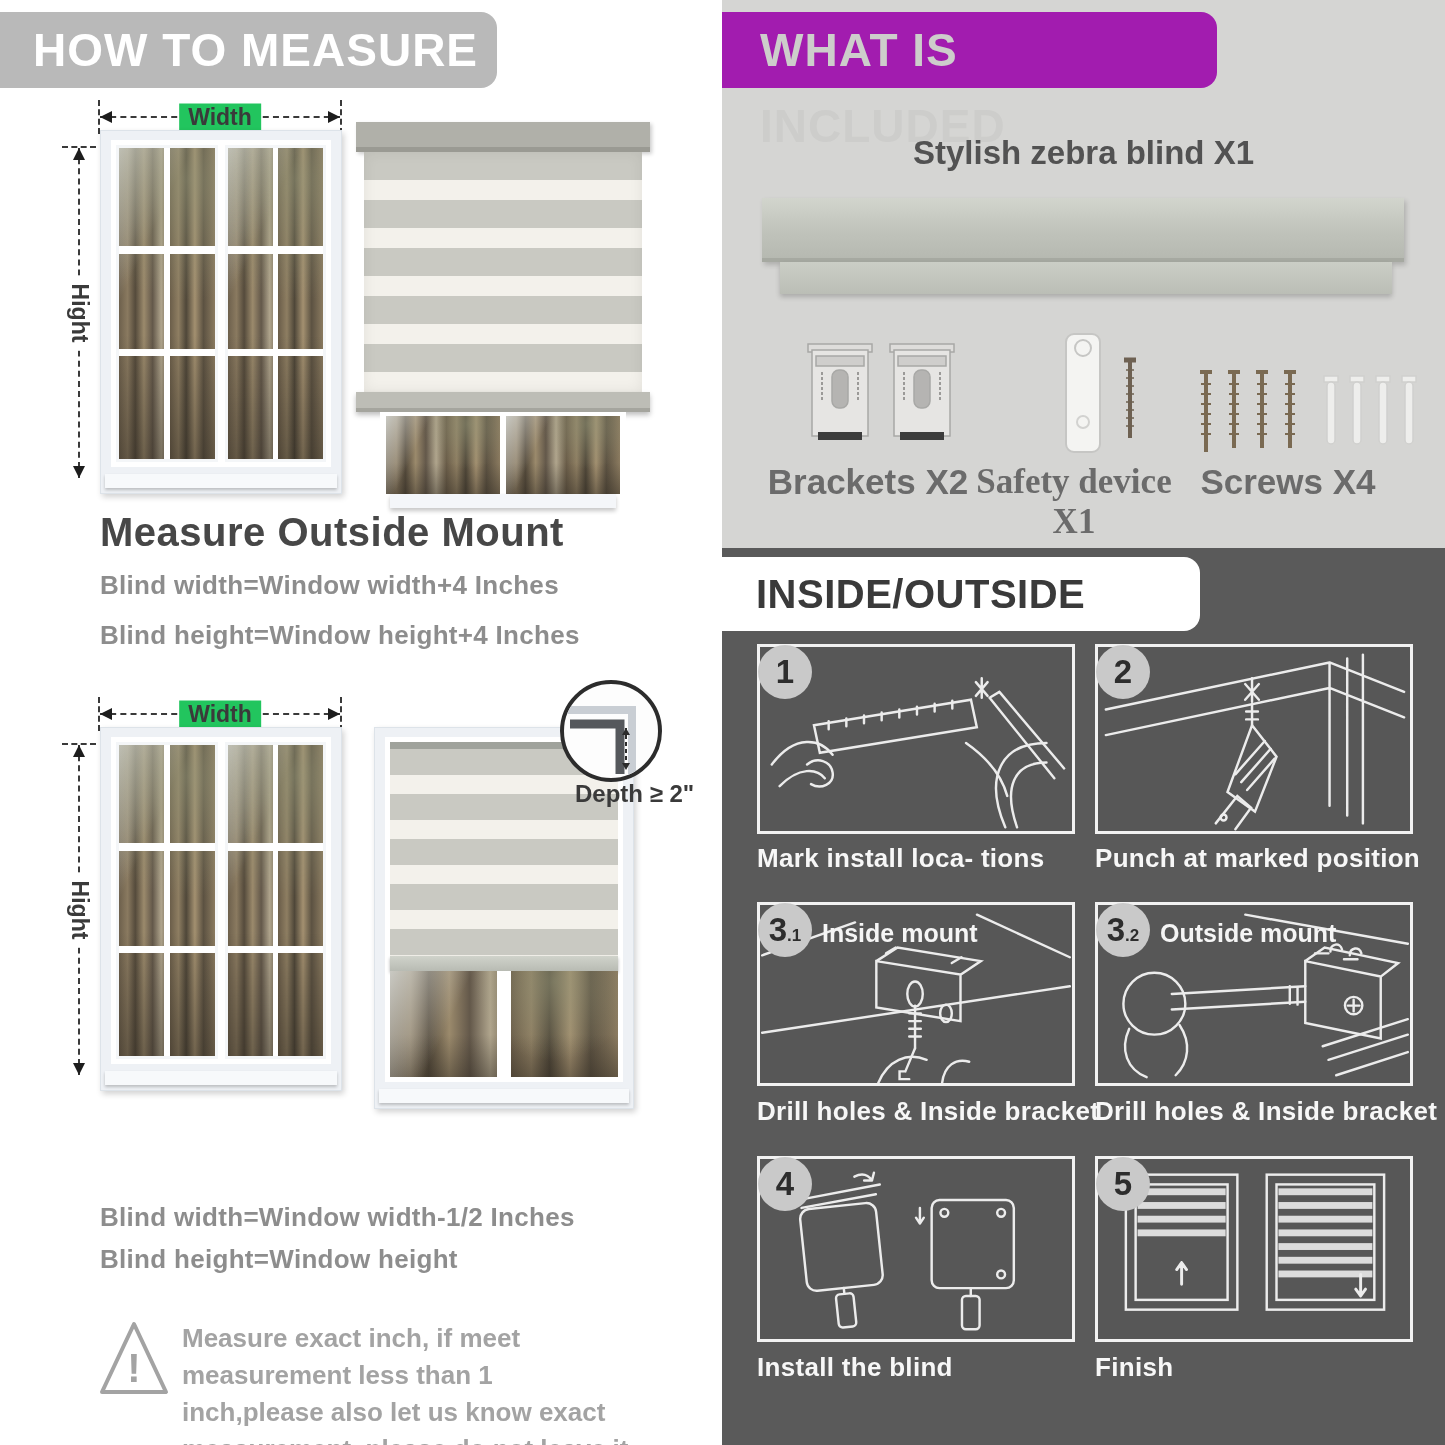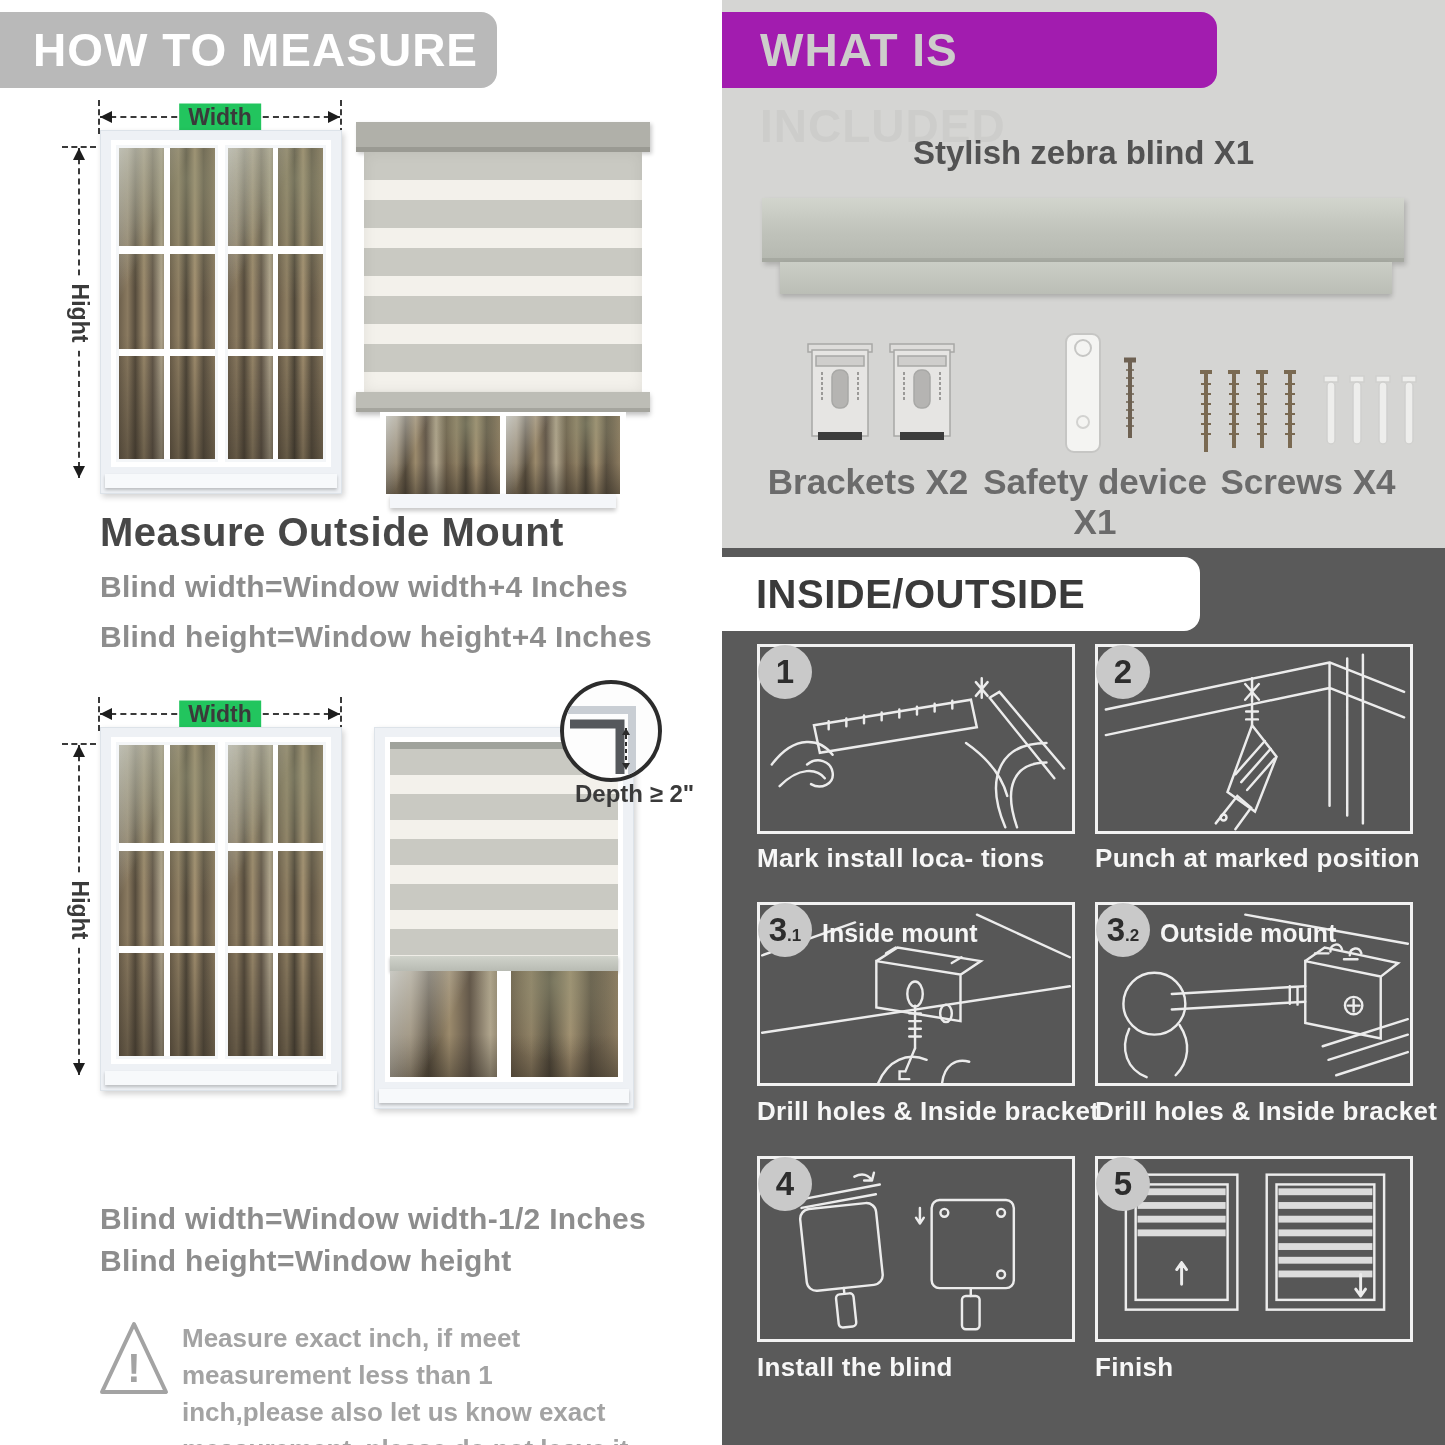--- a/index.html
+++ b/index.html
@@ -6,21 +6,21 @@
   .canvas{position:relative;width:1445px;height:1445px;background:#ffffff;overflow:hidden;
           font-family:"Liberation Sans", sans-serif;}
   .abs{position:absolute;}
 
   
   .banner-left{left:0;top:12px;width:497px;height:76px;background:#b9b9b9;
     border-radius:0 16px 16px 0;color:#fff;font-weight:bold;font-size:46px;
     line-height:76px;padding-left:33px;letter-spacing:1px;box-sizing:border-box;}
 
   .sec-title{font-weight:bold;font-size:40px;color:#474747;letter-spacing:.5px;}
-  .sec-rule{font-weight:bold;font-size:30px;color:#8d8d8d;letter-spacing:.3px;}
+  .sec-rule{font-weight:bold;font-size:26px;color:#8d8d8d;letter-spacing:.3px;}
 
   
   .window{background:#eef1f5;border:1px solid #dde3e9;box-shadow:2px 3px 6px rgba(0,0,0,.18);}
   .win-frame{position:absolute;left:10px;right:10px;top:9px;bottom:26px;background:#fff;
     display:flex;gap:7px;padding:5px;box-sizing:border-box;}
   .pane{flex:1;position:relative;border:3px solid #f4f6f8;}
   .photo{background:
     radial-gradient(circle at 72% 10%, rgba(150,152,122,.55), rgba(150,152,122,0) 42%),
     linear-gradient(115deg, rgba(218,220,216,.85) 0%, rgba(218,220,216,0) 30%),
     linear-gradient(180deg, rgba(0,0,0,0) 60%, rgba(35,30,24,.38) 100%),
@@ -277,22 +277,22 @@
             <rect x="3" y="6" width="8" height="62" rx="4"></rect>
           </g>
         <g transform="translate(210,8)">
             <rect x="0" y="0" width="14" height="6"></rect>
             <rect x="3" y="6" width="8" height="62" rx="4"></rect>
           </g>
       </g>
     </svg>
 
     <div class="part-label" style="left:40px;width:212px;">Brackets X2</div>
-    <div class="part-label" style="left:260px;width:226px;">Safety device X1</div>
-    <div class="part-label" style="left:488px;width:196px;">Screws X4</div>
+    <div class="part-label" style="left:239px;width:226px;font-family:Liberation Serif, serif;">Safety device X1</div>
+    <div class="part-label" style="left:468px;width:196px;">Screws X4</div>
   </div>
 
   <div class="abs right-bottom">
     <div class="banner-rb">INSIDE/OUTSIDE MOUNT</div>
 
     <div class="panel" style="left:35px;top:96px;height:190px;">
       <svg class="art" viewBox="0 0 318 184" fill="none" stroke="#ececec" stroke-width="2.5" stroke-linecap="round">
         <polygon points="55,78 215,52 221,80 61,106"></polygon>
         <path d="M70,74 v8 M88,71 v8 M106,68 v8 M124,65 v8 M142,62 v8 M160,59 v8 M178,56 v8 M196,53 v8"></path>
         <path d="M220,34 l12,14 M232,34 l-12,14 M226,30 v20"></path>

